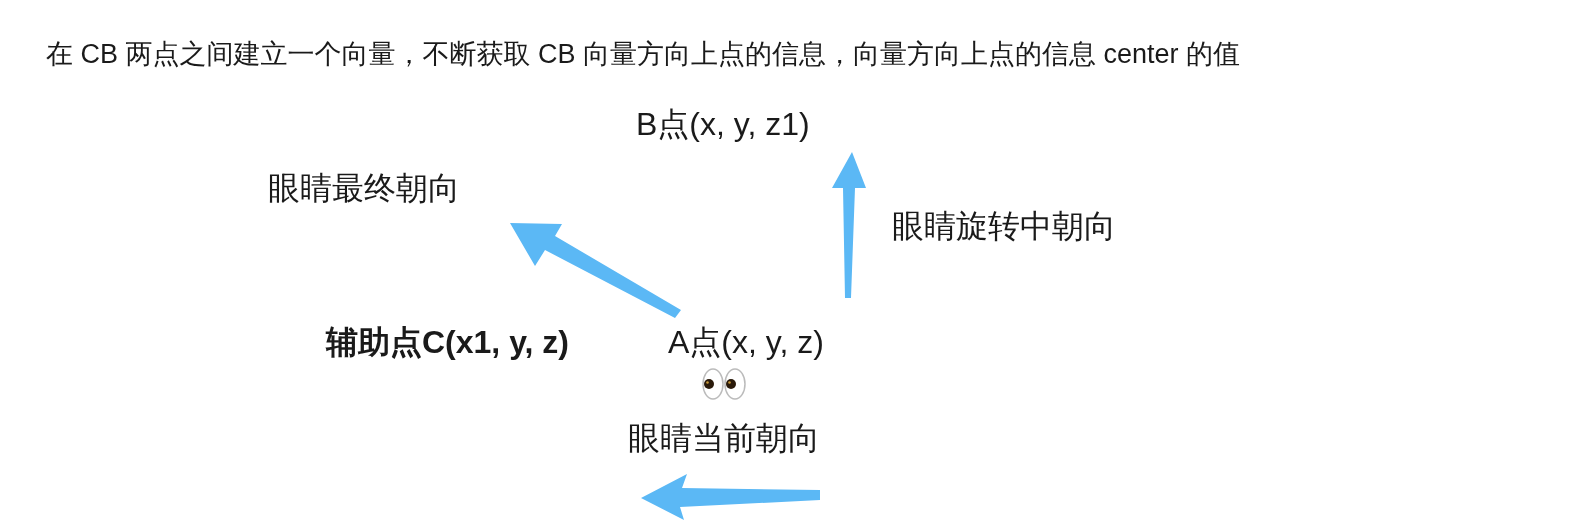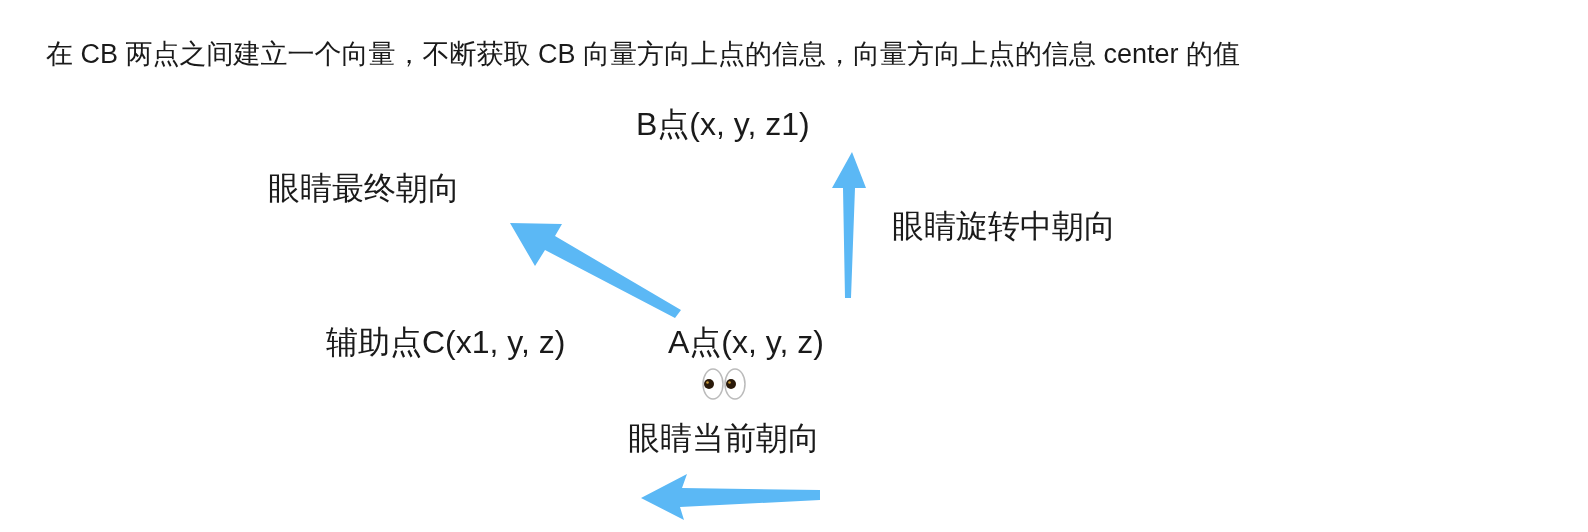--- a/index.html
+++ b/index.html
@@ -15,21 +15,21 @@
     .eyes { position: absolute; left: 700px; top: 367px; width: 48px; height: 34px; }
   </style>
 </head>
 <body>
 
 <div class="lbl title">在 CB 两点之间建立一个向量，不断获取 CB 向量方向上点的信息，向量方向上点的信息 center 的值</div>
 
 <div class="lbl" style="left:636px; top:108px;">B点(x, y, z1)</div>
 <div class="lbl" style="left:268px; top:172px;">眼睛最终朝向</div>
 <div class="lbl" style="left:892px; top:210px;">眼睛旋转中朝向</div>
-<div class="lbl" style="left:326px; top:326px;">辅助点C(x1, y, z)</div>
+<div class="lbl" style="left:326px; top:326px;font-weight:bold;">辅助点C(x1, y, z)</div>
 <div class="lbl" style="left:668px; top:326px;">A点(x, y, z)</div>
 <div class="lbl" style="left:628px; top:422px;">眼睛当前朝向</div>
 
 <svg class="arrows" width="1588" height="532" viewBox="0 0 1588 532">
 
   <polygon fill="#5bb8f5" points="845,298 851,298 855,188 866,188 852,152 832,188 843,188"></polygon>
 
   <polygon fill="#5bb8f5" points="675,318 681,310 555,236 562,224 510,223 535,266 545,250"></polygon>
 
   <polygon fill="#5bb8f5" points="820,490 820,500 680,507 684,520 641,498 687,474 682,488"></polygon>

